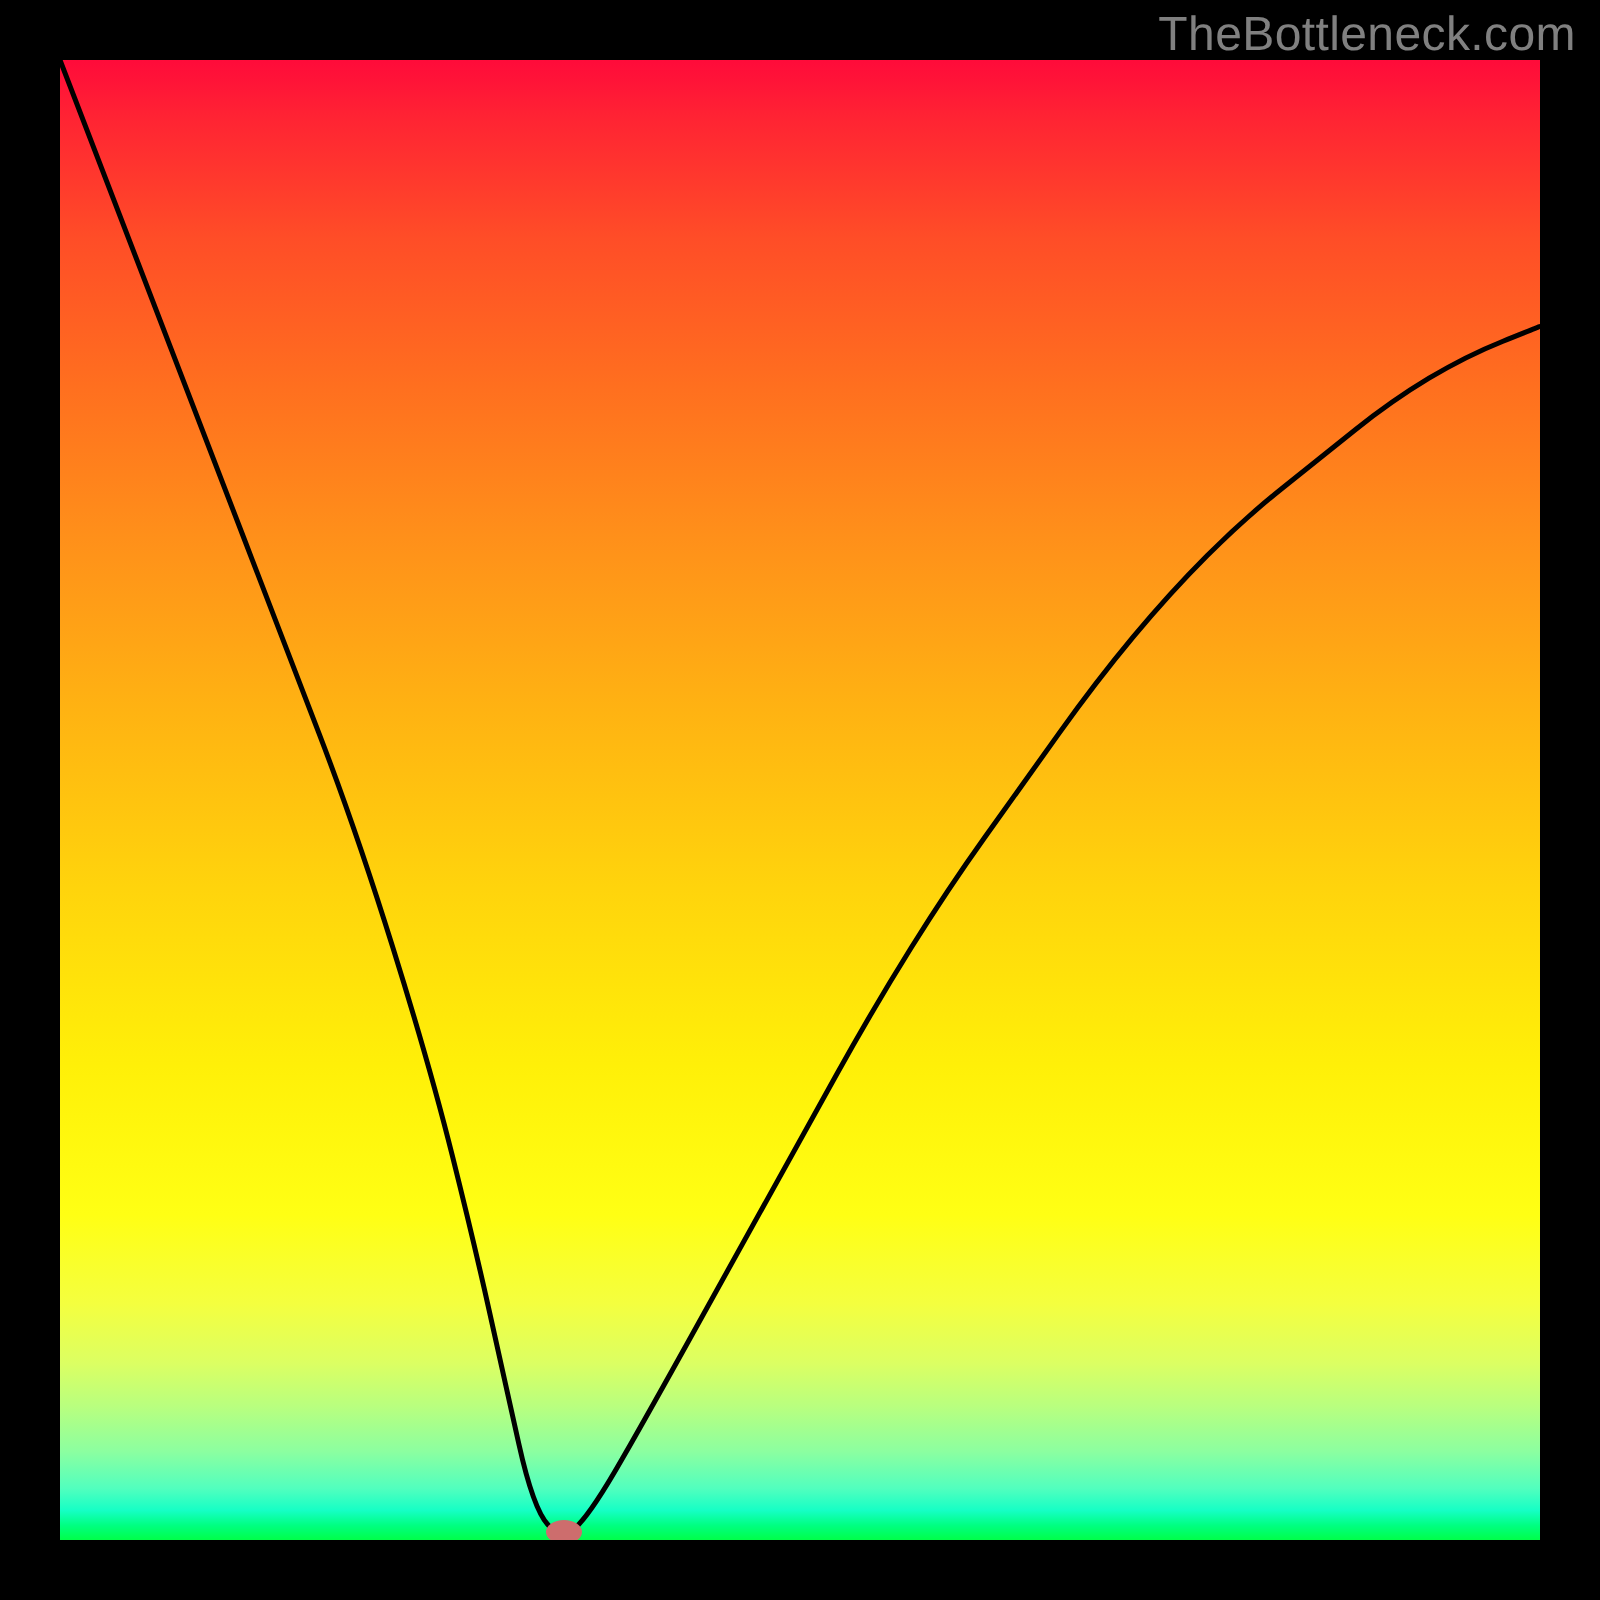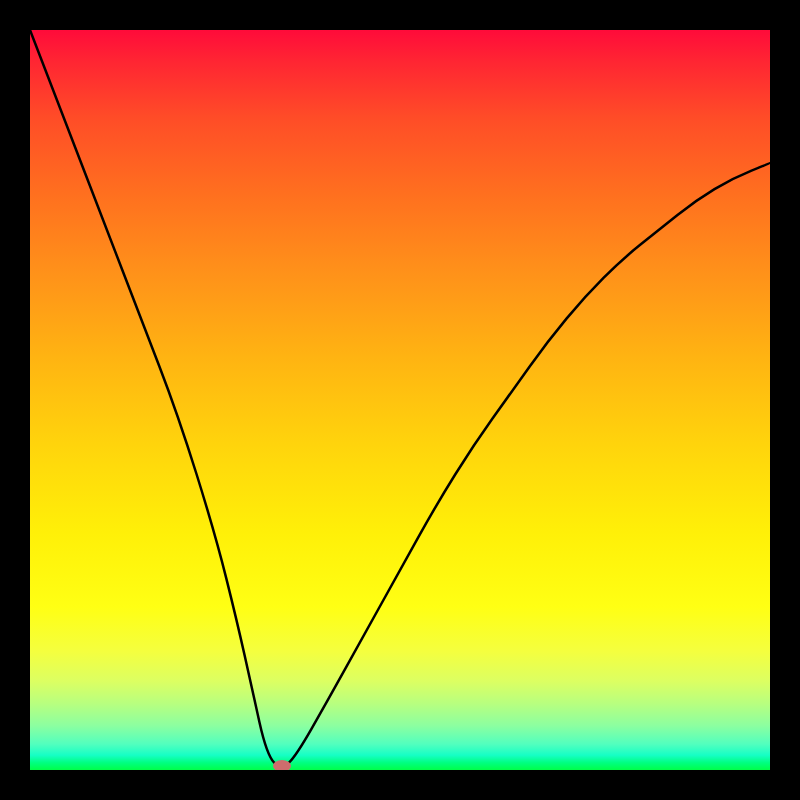--- a/index.html
+++ b/index.html
@@ -75,20 +75,21 @@
     border-radius: 50%;
     background: #cd6d6d;
     transform: translate(-50%, -50%);
   }
 </style>
 </head>
 <body>
 
 <div class="frame">
 
+  <div class="watermark">TheBottleneck.com</div>
 
   <div class="plot-clip">
 
     <div class="gradient"></div>
 
     <svg class="curve" viewBox="0 0 740 740" preserveAspectRatio="none">
       <path id="curve-path" fill="none" stroke="#000000" stroke-width="2.5" stroke-linecap="round" stroke-linejoin="round" d="M 0.00 0.00 Q 37.00 96.20 55.50 144.30 Q 74.00 192.40 92.50 240.50 Q 111.00 288.60 129.50 336.70 Q 148.00 384.80 166.50 444.00 Q 185.00 503.20 196.10 547.60 Q 207.20 592.00 214.60 625.30 Q 222.00 658.60 229.40 691.90 Q 236.80 725.20 244.20 732.60 Q 251.60 740.00 259.00 732.60 Q 266.40 725.20 281.20 699.30 Q 296.00 673.40 314.50 640.10 Q 333.00 606.80 351.50 573.50 Q 370.00 540.20 388.50 506.90 Q 407.00 473.60 425.50 444.00 Q 444.00 414.40 462.50 388.50 Q 481.00 362.60 499.50 336.70 Q 518.00 310.80 536.50 288.60 Q 555.00 266.40 573.50 247.90 Q 592.00 229.40 610.50 214.60 Q 629.00 199.80 647.50 185.00 Q 666.00 170.20 684.50 159.10 Q 703.00 148.00 721.50 140.60 T 740.00 133.20"></path>
     </svg>
 
     <div class="marker" id="min-marker" style="left: 251.6px; top: 736px; background: rgb(205, 109, 109);"></div>

